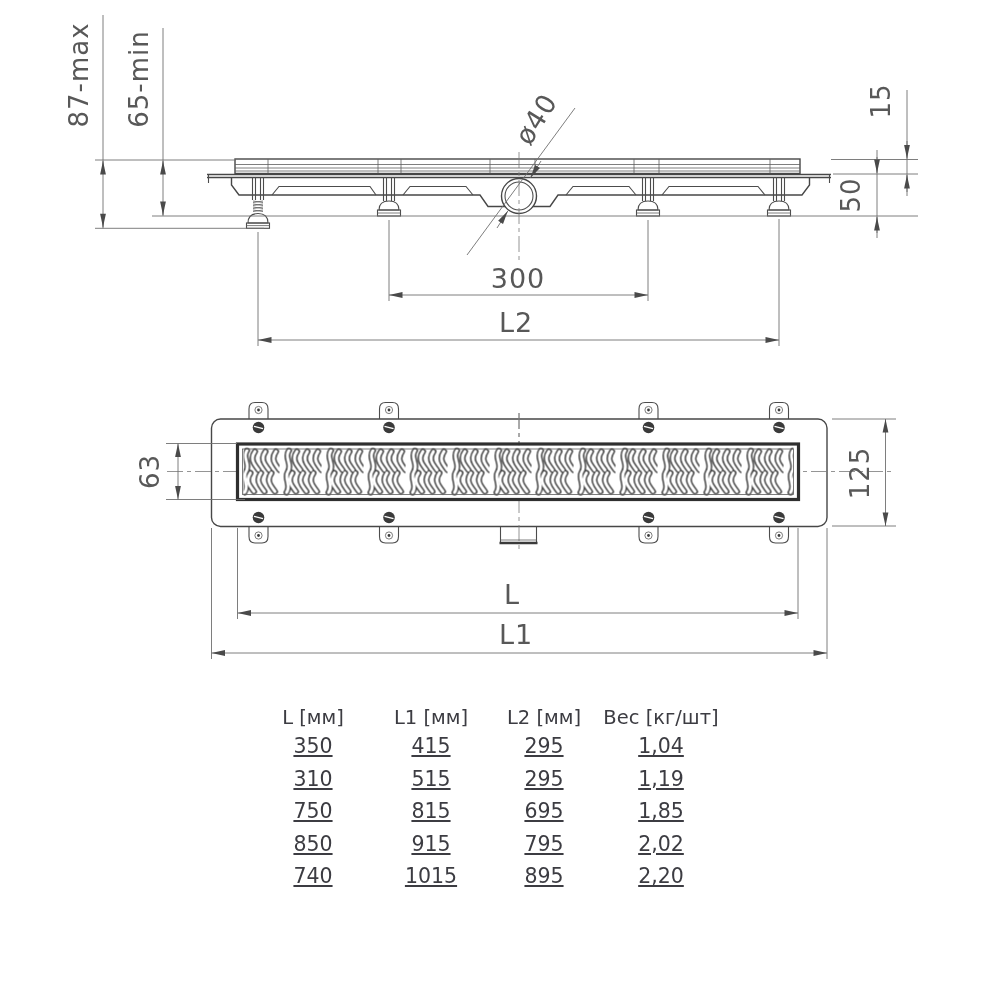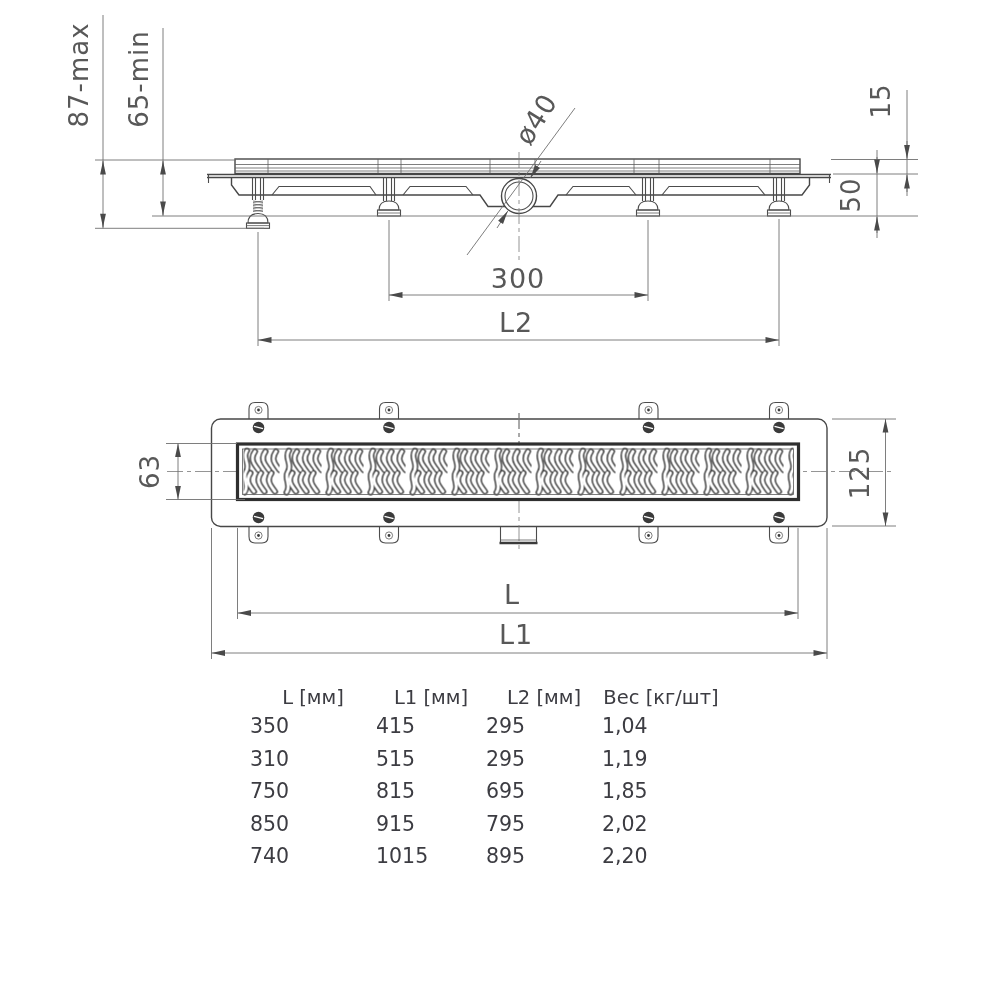--- a/index.html
+++ b/index.html
@@ -15,24 +15,24 @@
   .dimln {stroke:#6f6f6f;stroke-width:0.9;fill:none;}
   .cline {stroke:#7a7a7a;stroke-width:0.8;fill:none;stroke-dasharray:16 4 4 4;}
   .whitefill{fill:#ffffff;}
   .screw {fill:#3a3a3a;stroke:none;}
   .slotb {stroke:#3c3c3c;stroke-width:6;fill:none;stroke-linecap:round;}
   .slotw {stroke:#ffffff;stroke-width:3.1;fill:none;stroke-linecap:round;}
   .dimtxt{font-family:"DejaVu Sans",sans-serif;font-size:27px;fill:#585858;letter-spacing:1px;}
   .dimtxt.sm{font-size:26px;}
 
   
-  #dims-table{position:absolute;left:250px;top:684px;width:470px;border-collapse:collapse;
+  #dims-table{position:absolute;left:250px;top:704px;width:470px;border-collapse:collapse;
               color:#3c3c42;}
   #dims-table th{font-weight:400;font-size:19.5px;height:26px;padding:0;text-align:center;}
-  #dims-table td{font-size:20.5px;height:32.5px;padding:0;text-align:left;}
+  #dims-table td{font-size:20.5px;height:32.5px;padding:0;text-align:center;text-decoration:underline;}
   #dims-table col.c1{width:126px}#dims-table col.c2{width:110px}
   #dims-table col.c3{width:116px}#dims-table col.c4{width:118px}
 </style>
 </head>
 <body>
 
 <div id="stage">
 
 <svg width="1000" height="690" viewBox="0 0 1000 690">
   <defs>

